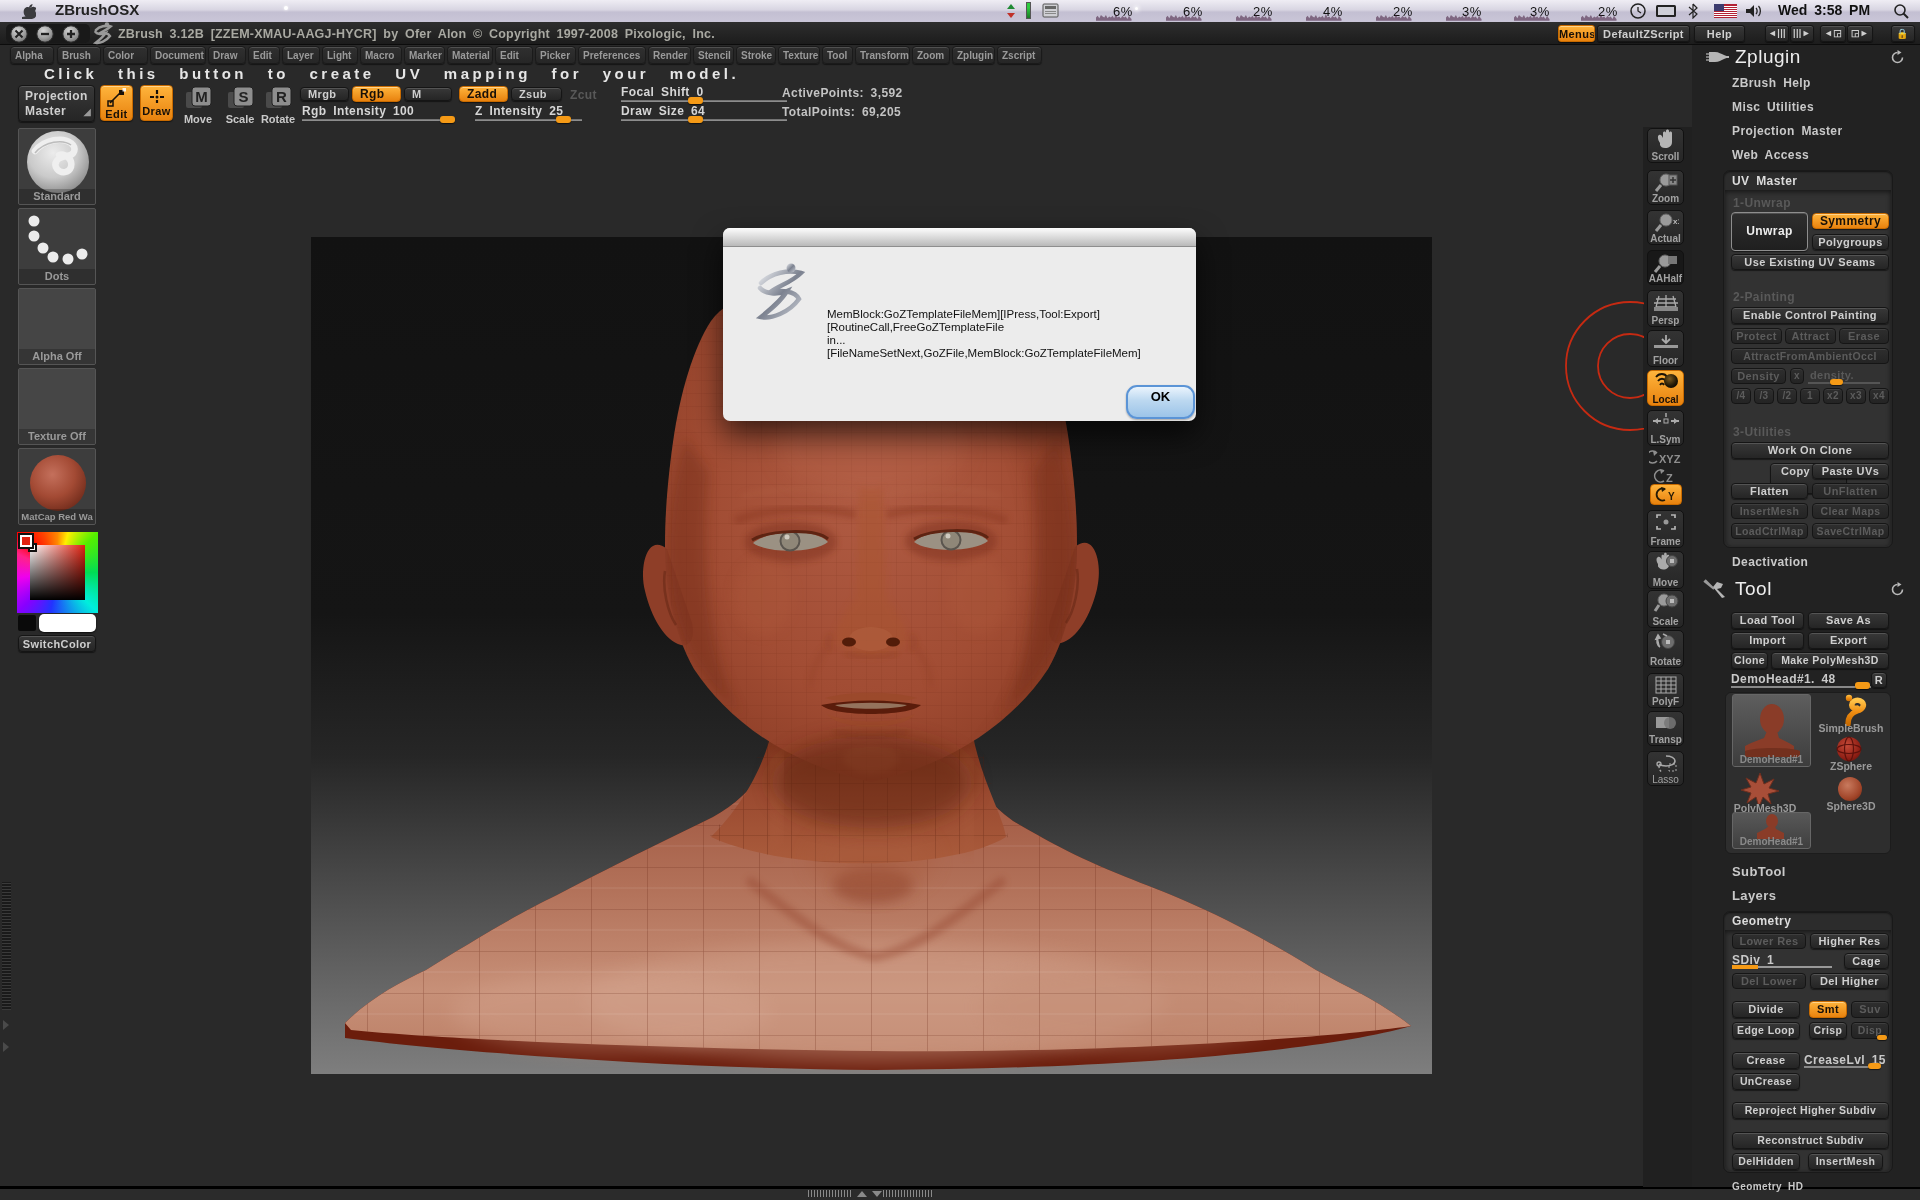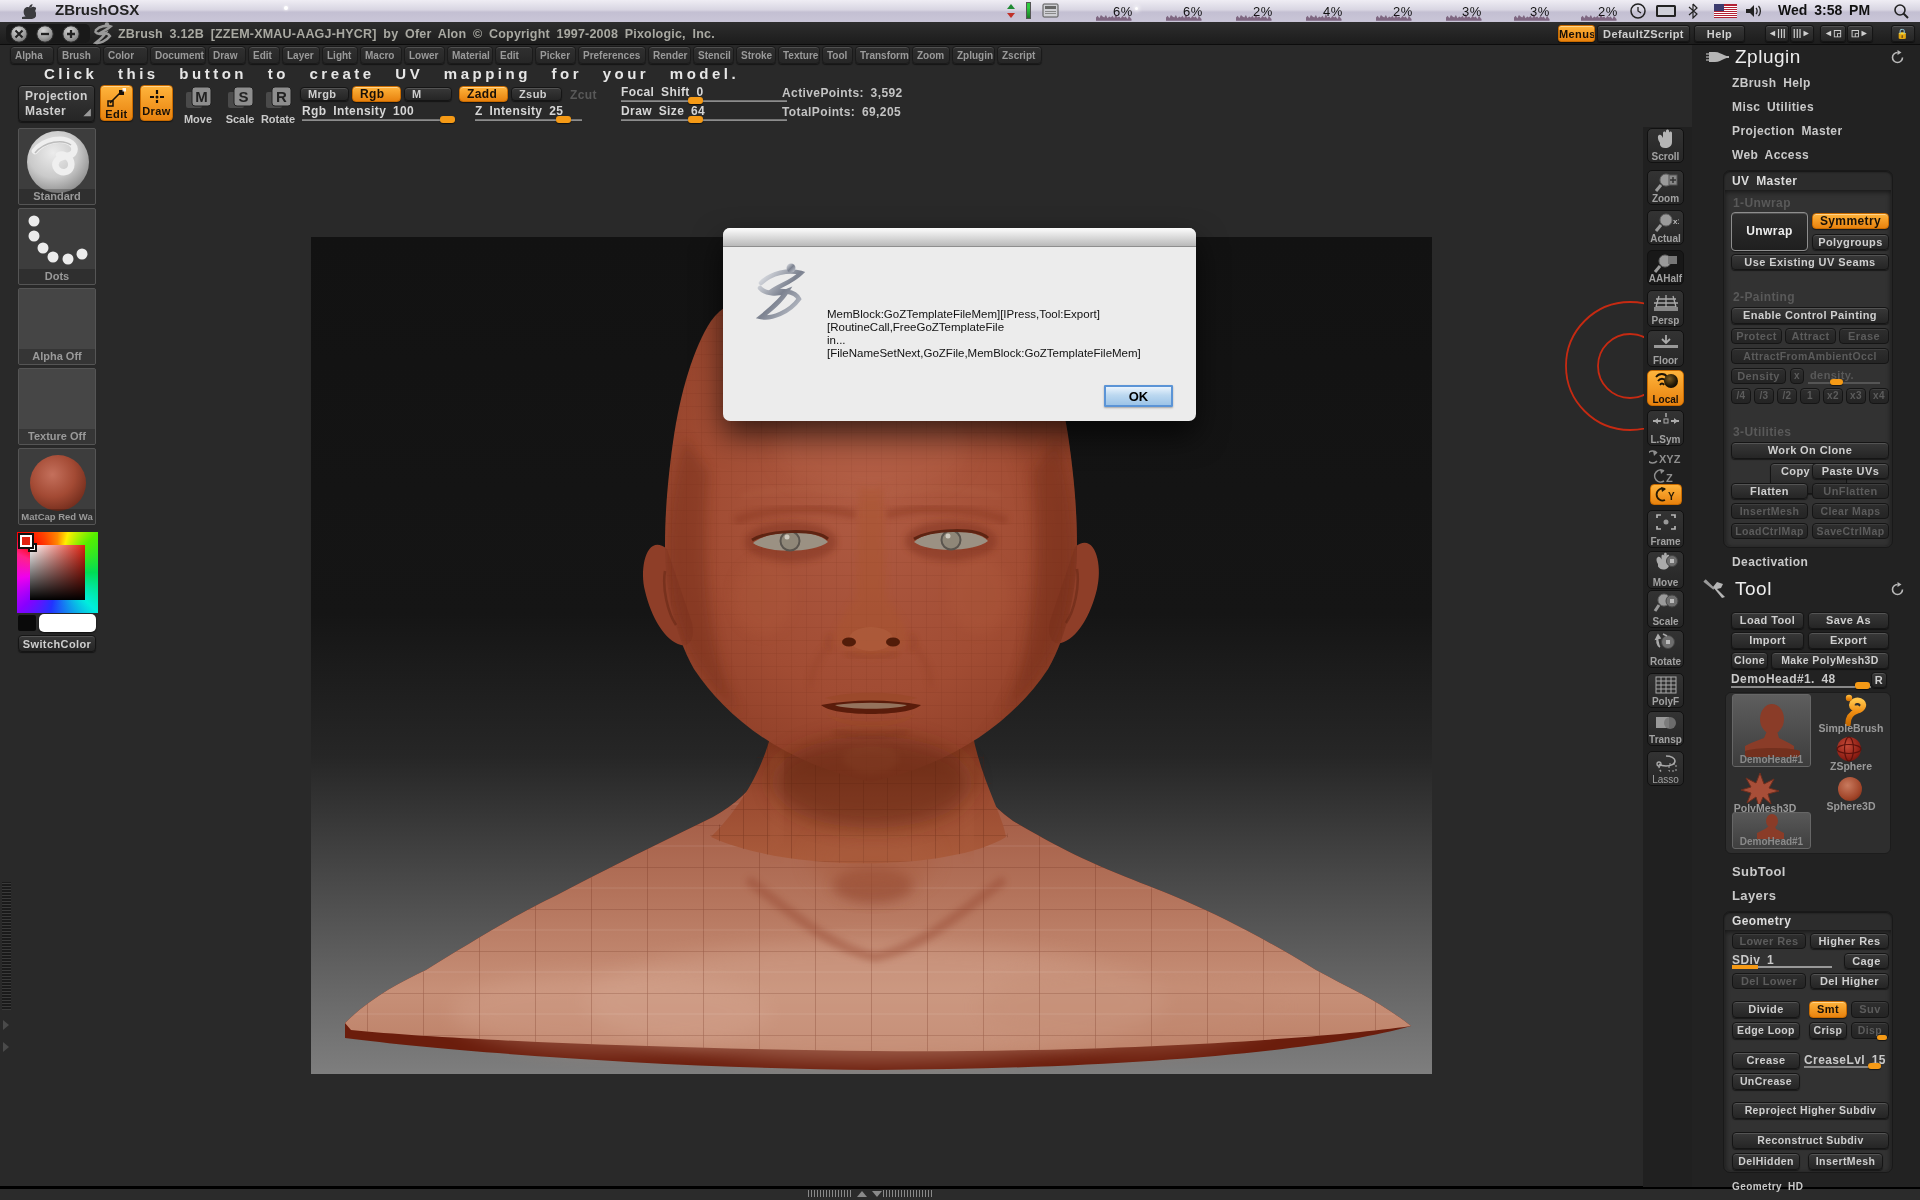--- a/index.html
+++ b/index.html
@@ -137,21 +137,21 @@
 <div class="abs" id="menurow" style="left:0;top:46px;width:1920px;height:18px">
   <div class="btn l mnu" style="left:10px;top:0;width:44px;height:18px;line-height:17px;color:#9a9a9a;font-size:10.5px;letter-spacing:0;background:linear-gradient(#303030,#262626);border-color:#1a1a1a">Alpha</div>
   <div class="btn l" style="left:57px;top:0;width:44px;height:18px;line-height:17px;color:#9a9a9a;font-size:10.5px;letter-spacing:0;background:linear-gradient(#303030,#262626);border-color:#1a1a1a">Brush</div>
   <div class="btn l" style="left:103px;top:0;width:45px;height:18px;line-height:17px;color:#9a9a9a;font-size:10.5px;letter-spacing:0;background:linear-gradient(#303030,#262626);border-color:#1a1a1a">Color</div>
   <div class="btn l" style="left:150px;top:0;width:56px;height:18px;line-height:17px;color:#9a9a9a;font-size:10.5px;letter-spacing:0;background:linear-gradient(#303030,#262626);border-color:#1a1a1a">Document</div>
   <div class="btn l" style="left:208px;top:0;width:38px;height:18px;line-height:17px;color:#9a9a9a;font-size:10.5px;letter-spacing:0;background:linear-gradient(#303030,#262626);border-color:#1a1a1a">Draw</div>
   <div class="btn l" style="left:248px;top:0;width:32px;height:18px;line-height:17px;color:#9a9a9a;font-size:10.5px;letter-spacing:0;background:linear-gradient(#303030,#262626);border-color:#1a1a1a">Edit</div>
   <div class="btn l" style="left:282px;top:0;width:38px;height:18px;line-height:17px;color:#9a9a9a;font-size:10.5px;letter-spacing:0;background:linear-gradient(#303030,#262626);border-color:#1a1a1a">Layer</div>
   <div class="btn l" style="left:322px;top:0;width:36px;height:18px;line-height:17px;color:#9a9a9a;font-size:10.5px;letter-spacing:0;background:linear-gradient(#303030,#262626);border-color:#1a1a1a">Light</div>
   <div class="btn l" style="left:360px;top:0;width:42px;height:18px;line-height:17px;color:#9a9a9a;font-size:10.5px;letter-spacing:0;background:linear-gradient(#303030,#262626);border-color:#1a1a1a">Macro</div>
-  <div class="btn l" style="left:404px;top:0;width:41px;height:18px;line-height:17px;color:#9a9a9a;font-size:10.5px;letter-spacing:0;background:linear-gradient(#303030,#262626);border-color:#1a1a1a">Lower</div>
+  <div class="btn l" style="left:404px;top:0;width:41px;height:18px;line-height:17px;color:#9a9a9a;font-size:10.5px;letter-spacing:0;background:linear-gradient(#303030,#262626);border-color:#1a1a1a">Marker</div>
   <div class="btn l" style="left:447px;top:0;width:46px;height:18px;line-height:17px;color:#9a9a9a;font-size:10.5px;letter-spacing:0;background:linear-gradient(#303030,#262626);border-color:#1a1a1a">Material</div>
   <div class="btn l" style="left:495px;top:0;width:38px;height:18px;line-height:17px;color:#9a9a9a;font-size:10.5px;letter-spacing:0;background:linear-gradient(#303030,#262626);border-color:#1a1a1a">Edit</div>
   <div class="btn l" style="left:535px;top:0;width:41px;height:18px;line-height:17px;color:#9a9a9a;font-size:10.5px;letter-spacing:0;background:linear-gradient(#303030,#262626);border-color:#1a1a1a">Picker</div>
   <div class="btn l" style="left:578px;top:0;width:68px;height:18px;line-height:17px;color:#9a9a9a;font-size:10.5px;letter-spacing:0;background:linear-gradient(#303030,#262626);border-color:#1a1a1a">Preferences</div>
   <div class="btn l" style="left:648px;top:0;width:43px;height:18px;line-height:17px;color:#9a9a9a;font-size:10.5px;letter-spacing:0;background:linear-gradient(#303030,#262626);border-color:#1a1a1a">Render</div>
   <div class="btn l" style="left:693px;top:0;width:41px;height:18px;line-height:17px;color:#9a9a9a;font-size:10.5px;letter-spacing:0;background:linear-gradient(#303030,#262626);border-color:#1a1a1a">Stencil</div>
   <div class="btn l" style="left:736px;top:0;width:40px;height:18px;line-height:17px;color:#9a9a9a;font-size:10.5px;letter-spacing:0;background:linear-gradient(#303030,#262626);border-color:#1a1a1a">Stroke</div>
   <div class="btn l" style="left:778px;top:0;width:42px;height:18px;line-height:17px;color:#9a9a9a;font-size:10.5px;letter-spacing:0;background:linear-gradient(#303030,#262626);border-color:#1a1a1a">Texture</div>
   <div class="btn l" style="left:822px;top:0;width:31px;height:18px;line-height:17px;color:#9a9a9a;font-size:10.5px;letter-spacing:0;background:linear-gradient(#303030,#262626);border-color:#1a1a1a">Tool</div>
   <div class="btn l" style="left:855px;top:0;width:55px;height:18px;line-height:17px;color:#9a9a9a;font-size:10.5px;letter-spacing:0;background:linear-gradient(#303030,#262626);border-color:#1a1a1a">Transform</div>
@@ -704,21 +704,21 @@
         <linearGradient id="zm" x1="0" y1="0" x2="1" y2="1">
           <stop offset="0" stop-color="#e8eaee"></stop>
           <stop offset=".5" stop-color="#7c8290"></stop>
           <stop offset="1" stop-color="#c8ccd4"></stop>
         </linearGradient>
       </defs>
     <path d="M10 22 C20 12 38 8 50 12 C40 22 28 24 18 32 C30 28 44 30 48 38 C38 52 20 58 10 56 C20 48 30 40 36 30 C26 34 14 33 9 27" fill="none" stroke="url(#zm)" stroke-width="4.5" stroke-linecap="round"></path>
     <circle cx="40" cy="7" r="4.5" fill="url(#zm)"></circle>
   </svg>
   <div class="abs" style="left:104px;top:80px;width:345px;font-size:11.5px;color:#111;line-height:13px">MemBlock:GoZTemplateFileMem][IPress,Tool:Export]<br>[RoutineCall,FreeGoZTemplateFile<br>in...<br>[FileNameSetNext,GoZFile,MemBlock:GoZTemplateFileMem]</div>
-  <div class="abs" style="left:381px;top:157px;width:69px;height:22px;border-radius:1px;background:linear-gradient(#eaf4fd,#bcd8f0 45%,#9cc4e8);border:2px solid #5b94d6;box-shadow:0 1px 2px rgba(0,0,0,.3)">
+  <div class="abs" style="left:403px;top:157px;width:69px;height:34px;border-radius:11px;background:linear-gradient(#eaf4fd,#bcd8f0 45%,#9cc4e8);border:2px solid #5b94d6;box-shadow:0 1px 2px rgba(0,0,0,.3)">
     <div class="abs" style="left:0;top:-1px;width:100%;text-align:center;font-size:13px;font-weight:bold;color:#000;line-height:21px">OK</div>
   </div>
 </div>
 
 <div class="abs" style="left:808px;top:1190px;width:126px;height:7px;background:repeating-linear-gradient(90deg,#8a8a8a 0 1px,#2a2a2a 1px 3px)"></div>
 <div class="abs" style="left:853px;top:1189px;width:28px;height:9px;background:#2b2b2b"></div>
 <div class="abs" style="left:857px;top:1191px;width:0;height:0;border-bottom:6px solid #8a8a8a;border-left:5px solid transparent;border-right:5px solid transparent"></div>
 <div class="abs" style="left:872px;top:1191px;width:0;height:0;border-top:6px solid #8a8a8a;border-left:5px solid transparent;border-right:5px solid transparent"></div>
 
 </body></html>

